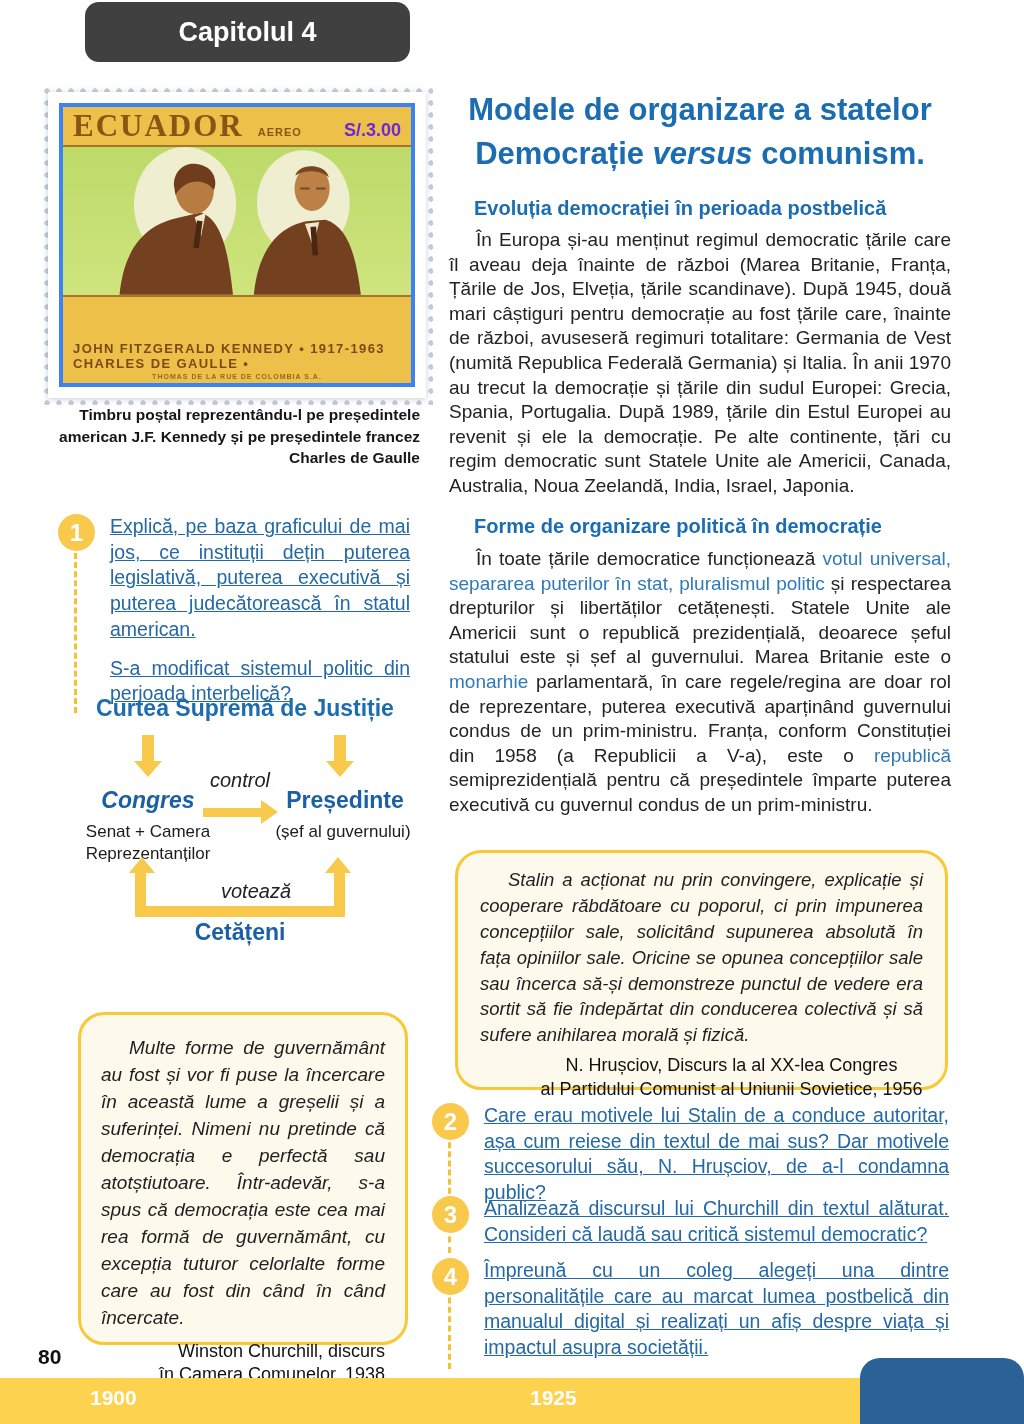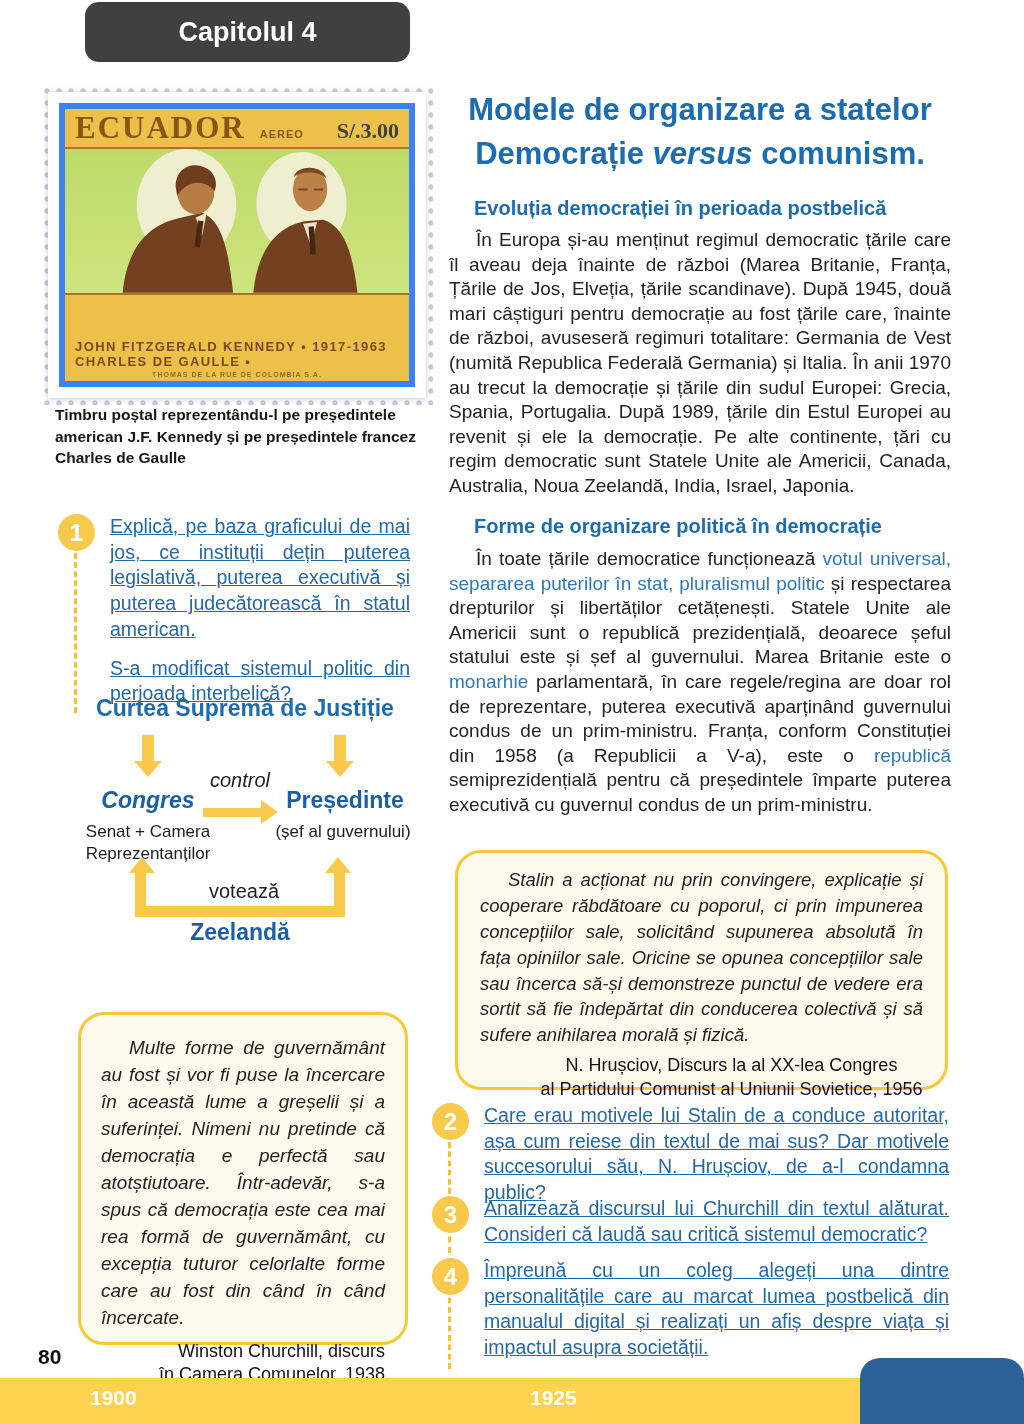--- a/index.html
+++ b/index.html
@@ -13,37 +13,37 @@
 
   
   .stamp-photo{position:absolute;left:42px;top:86px;width:390px;height:318px;background:#fdfdfd;}
   .stamp{position:absolute;inset:6px;}
   .stamp::before{content:"";position:absolute;inset:-7px;z-index:0;
     background-image:radial-gradient(circle 3px at 6px 6px,#c3cbd9 2.4px,transparent 3px);
     background-size:12px 12px;}
   .stamp-body{position:absolute;inset:0;background:#ffffff;z-index:1;padding:11px;
     box-shadow:0 1px 5px rgba(60,70,90,.25);}
   .stamp-inner{position:relative;width:100%;height:100%;background:#edc04a;
-    border:6px solid #3b82f6;box-sizing:border-box;display:flex;flex-direction:column;overflow:hidden;}
+    border:4px solid #3b82f6;box-sizing:border-box;display:flex;flex-direction:column;overflow:hidden;}
   .stamp-head{display:flex;align-items:baseline;padding:3px 10px 2px 10px;height:38px;box-sizing:border-box;}
   .stamp-country{font-family:"Liberation Serif",serif;font-weight:bold;font-size:31px;
     color:#8a5414;letter-spacing:2px;line-height:1;}
   .stamp-aereo{font-size:11px;font-weight:bold;color:#8a5414;margin-left:14px;letter-spacing:1px;}
-  .stamp-value{font-family:Liberation Serif, serif;font-weight:bold;font-size:22px;color:#404040;
+  .stamp-value{font-family:Liberation Sans, sans-serif;font-weight:bold;font-size:18px;color:#6d28d9;
     margin-left:auto;line-height:1;}
   .stamp-pic{flex:1;background:linear-gradient(#bdda69,#cfe47e);border-top:2px solid #a6762a;
     border-bottom:2px solid #a6762a;position:relative;overflow:hidden;}
   .stamp-pic svg{position:absolute;left:0;bottom:0;width:100%;height:100%;}
   .stamp-names{padding:3px 22px 1px 10px;color:#7c4a16;font-weight:bold;font-size:13px;
     letter-spacing:1.4px;line-height:1.2;white-space:pre-line;margin-top:41px;}
   .stamp-printer{text-align:center;font-size:7px;color:#96681f;letter-spacing:1px;
     padding-bottom:3px;font-weight:bold;}
   .postmark{position:absolute;left:-30px;bottom:-26px;transform:rotate(-18deg);opacity:.8;z-index:2;}
 
-  .stamp-caption{position:absolute;left:55px;top:404px;width:365px;text-align:left;
+  .stamp-caption{position:absolute;left:55px;top:404px;width:365px;text-align:right;
     font-weight:bold;font-size:15.5px;line-height:1.4;color:#161616;}
 
   
   .exercise{position:absolute;box-sizing:border-box;padding-left:52px;}
   .exercise .rail{position:absolute;left:16px;top:30px;bottom:-6px;border-left:3px dashed #f3c232;}
   .exercise .num{position:absolute;left:0;top:0;width:37px;height:37px;border-radius:50%;
     background:#f8c94a;color:#fff;font-size:24px;font-weight:bold;
     display:flex;align-items:center;justify-content:center;z-index:1;}
   .exercise .etext{color:#2368a7;font-size:19.5px;line-height:1.32;text-align:justify;text-decoration:underline;}
   .exercise .etext + .etext{margin-top:13px;}
@@ -59,22 +59,22 @@
   .dg-sub{position:absolute;text-align:center;color:#1c1c1c;font-size:17px;line-height:1.3;}
   .dg-control-shaft{position:absolute;left:148px;top:113px;width:58px;height:9px;background:#f8c94a;}
   .dg-control-head{position:absolute;left:206px;top:105px;width:0;height:0;
     border-top:12px solid transparent;border-bottom:12px solid transparent;border-left:17px solid #f8c94a;}
   .dg-control-label{position:absolute;left:120px;top:74px;width:130px;text-align:center;
     font-style:italic;font-size:20px;color:#222;}
   .dg-u{position:absolute;left:80px;top:178px;width:210px;height:44px;box-sizing:border-box;
     border-left:11px solid #f8c94a;border-right:11px solid #f8c94a;border-bottom:11px solid #f8c94a;}
   .dg-head-up{position:absolute;width:0;height:0;border-left:13px solid transparent;
     border-right:13px solid transparent;border-bottom:16px solid #f8c94a;}
-  .dg-voteaza{position:absolute;left:4px;top:185px;width:370px;text-align:center;
-    font-size:20px;color:#222;}
+  .dg-voteaza{position:absolute;left:16px;top:185px;width:370px;text-align:center;
+    font-style:italic;font-size:20px;color:#222;}
   .dg-cetateni{position:absolute;left:0;top:224px;width:370px;text-align:center;
     color:#1b5fa6;font-size:23px;font-weight:bold;}
 
   
   .quote-box{position:absolute;background:#fdf9ec;border:3px solid #f8c937;border-radius:26px;
     box-sizing:border-box;}
   .quote-text{font-style:italic;color:#1f1f1f;text-align:justify;text-indent:28px;}
   .quote-attr{font-size:18px;color:#111;line-height:1.3;}
   .qb-churchill{left:78px;top:1012px;width:330px;height:333px;padding:20px 20px;}
   .qb-churchill .quote-text{font-size:19px;line-height:1.42;}
@@ -203,21 +203,21 @@
     <div class="dg-node" style="left:200px;top:92px;width:180px;">Președinte</div>
     <div class="dg-control-label">control</div>
     <div class="dg-control-shaft"></div>
     <div class="dg-control-head"></div>
     <div class="dg-sub" style="left:0px;top:126px;width:186px;">Senat + Camera Reprezentanților</div>
     <div class="dg-sub" style="left:196px;top:126px;width:184px;">(șef al guvernului)</div>
     <div class="dg-head-up" style="left:74px;top:162px;"></div>
     <div class="dg-head-up" style="left:270px;top:162px;"></div>
     <div class="dg-u"></div>
     <div class="dg-voteaza">votează</div>
-    <div class="dg-cetateni">Zeelandă</div>
+    <div class="dg-cetateni">Cetățeni</div>
   </div>
 
   <div class="quote-box qb-churchill">
     <div class="quote-text">Multe forme de guvernământ au fost și vor fi puse la încercare în această lume a greșelii și a suferinței. Nimeni nu pretinde că democrația e perfectă sau atotștiutoare. Într-adevăr, s-a spus că democrația este cea mai rea formă de guvernământ, cu excepția tuturor celorlalte forme care au fost din când în când încercate.</div>
     <div class="quote-attr">
       <div>Winston Churchill, discurs</div>
       <div>în Camera Comunelor, 1938</div>
     </div>
   </div>
 

